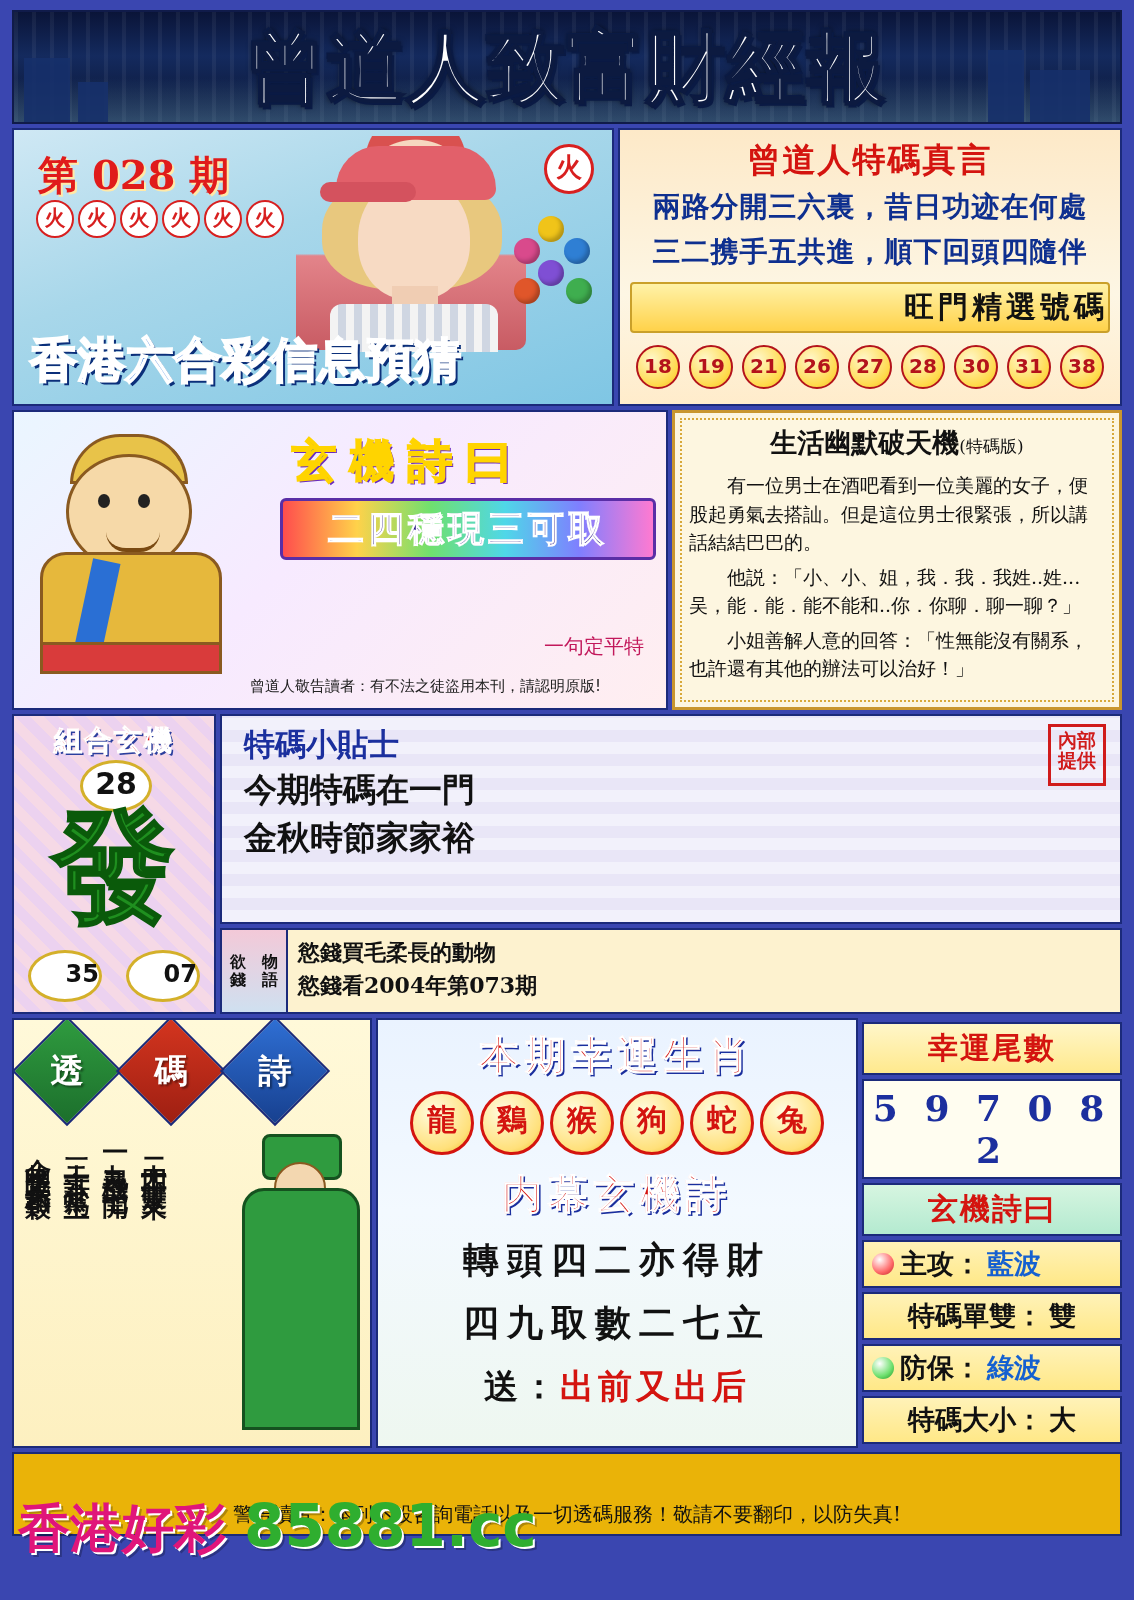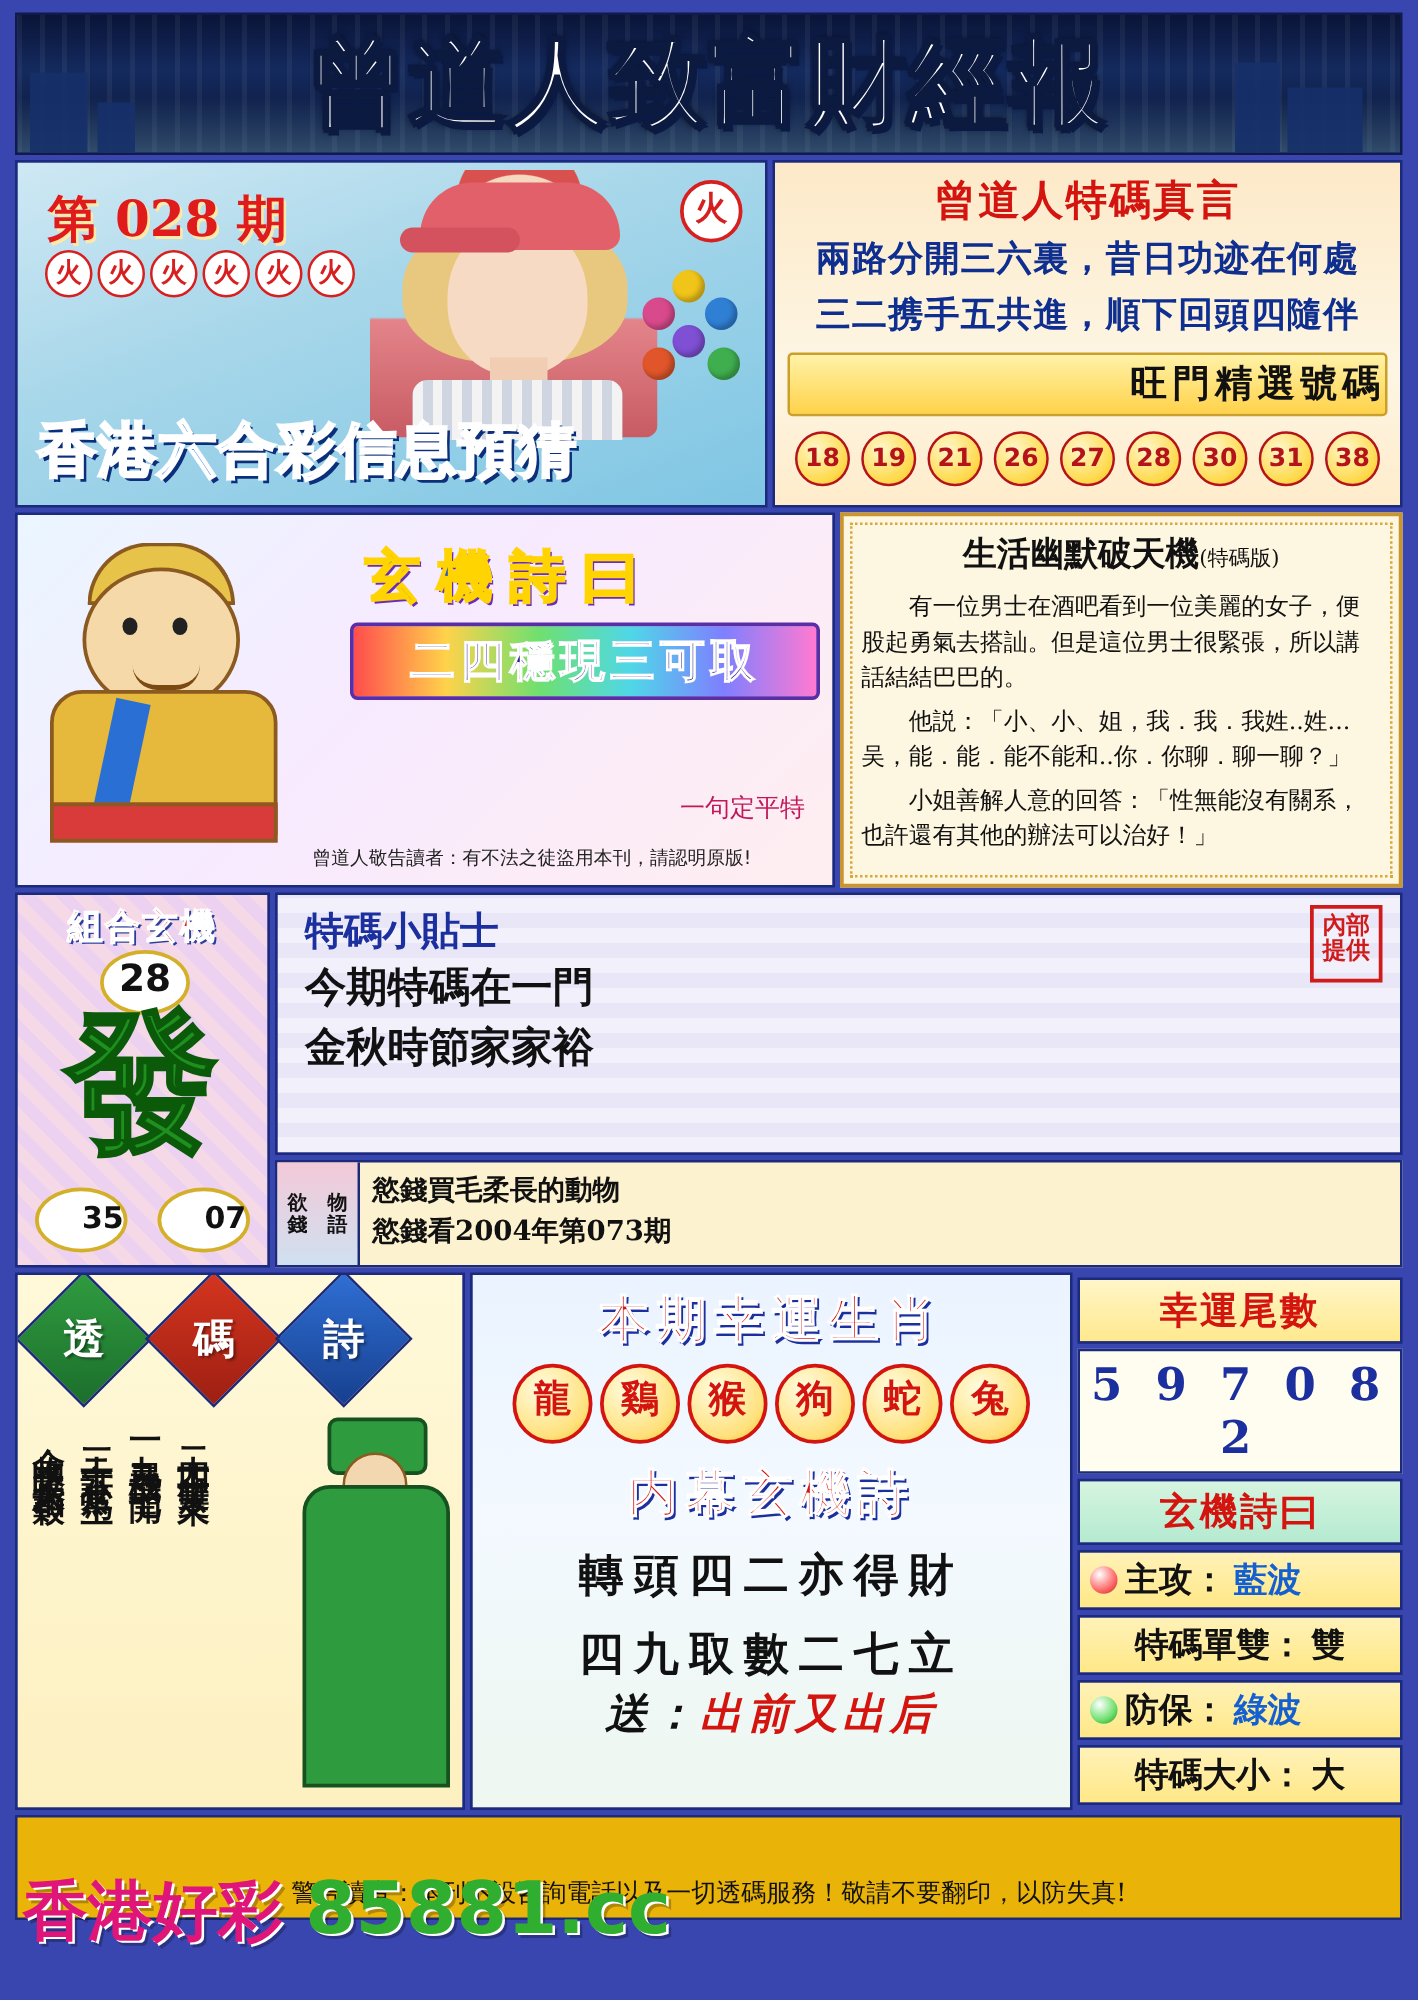--- a/index.html
+++ b/index.html
@@ -347,23 +347,23 @@
     font-size:40px;color:#d4140f;letter-spacing:6px;
     -webkit-text-stroke:1px #fff;text-shadow:2px 2px 0 #1b2f9e;
     white-space:nowrap;
   }
   .lucky-line{
     margin-top:14px;
     font-family:"DejaVu Serif","Liberation Serif",serif;font-weight:bold;
     font-size:36px;color:#111;letter-spacing:8px;white-space:nowrap;
   }
   .lucky-send{
-    margin-top:0;
-    font-family:"DejaVu Serif","Liberation Serif",serif;font-weight:bold;
-    font-size:34px;color:#111;letter-spacing:4px;white-space:nowrap;font-style:italic;
+    margin-top:16px;
+    font-family:"DejaVu Serif","Liberation Serif",serif;font-weight:bold;
+    font-size:34px;color:#111;letter-spacing:4px;white-space:nowrap;
   }
   .lucky-send b{color:#d4140f;}
   .sidecol{width:260px;display:flex;flex-direction:column;gap:4px;justify-content:center;}
   .sc-head{
     border:2px solid #1b2a7a;background:linear-gradient(180deg,#fff6c9,#ffe98d);
     text-align:center;font-family:"DejaVu Serif","Liberation Serif",serif;
     font-weight:bold;font-size:30px;color:#d4140f;padding:4px 0;letter-spacing:2px;
   }
   .sc-nums{
     border:2px solid #1b2a7a;background:#fffdf0;text-align:center;

